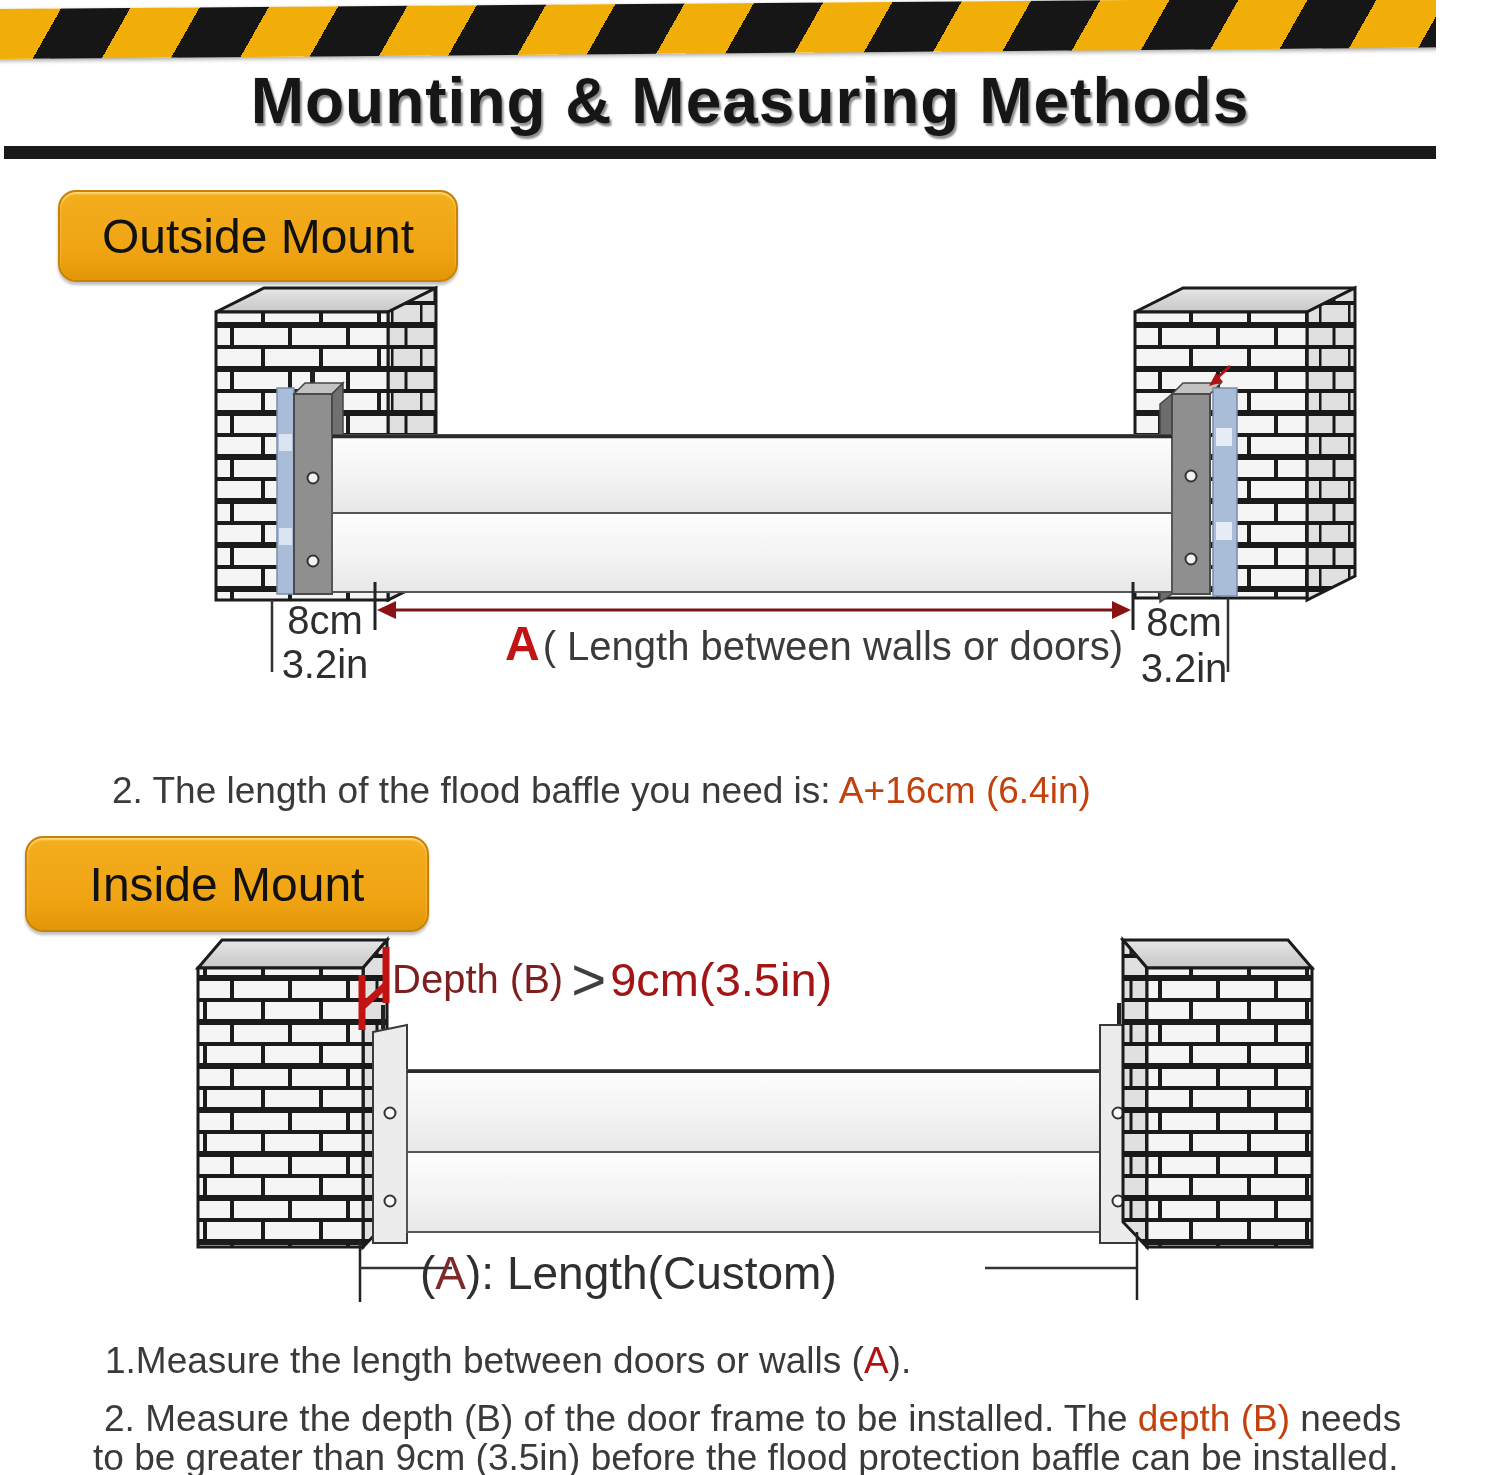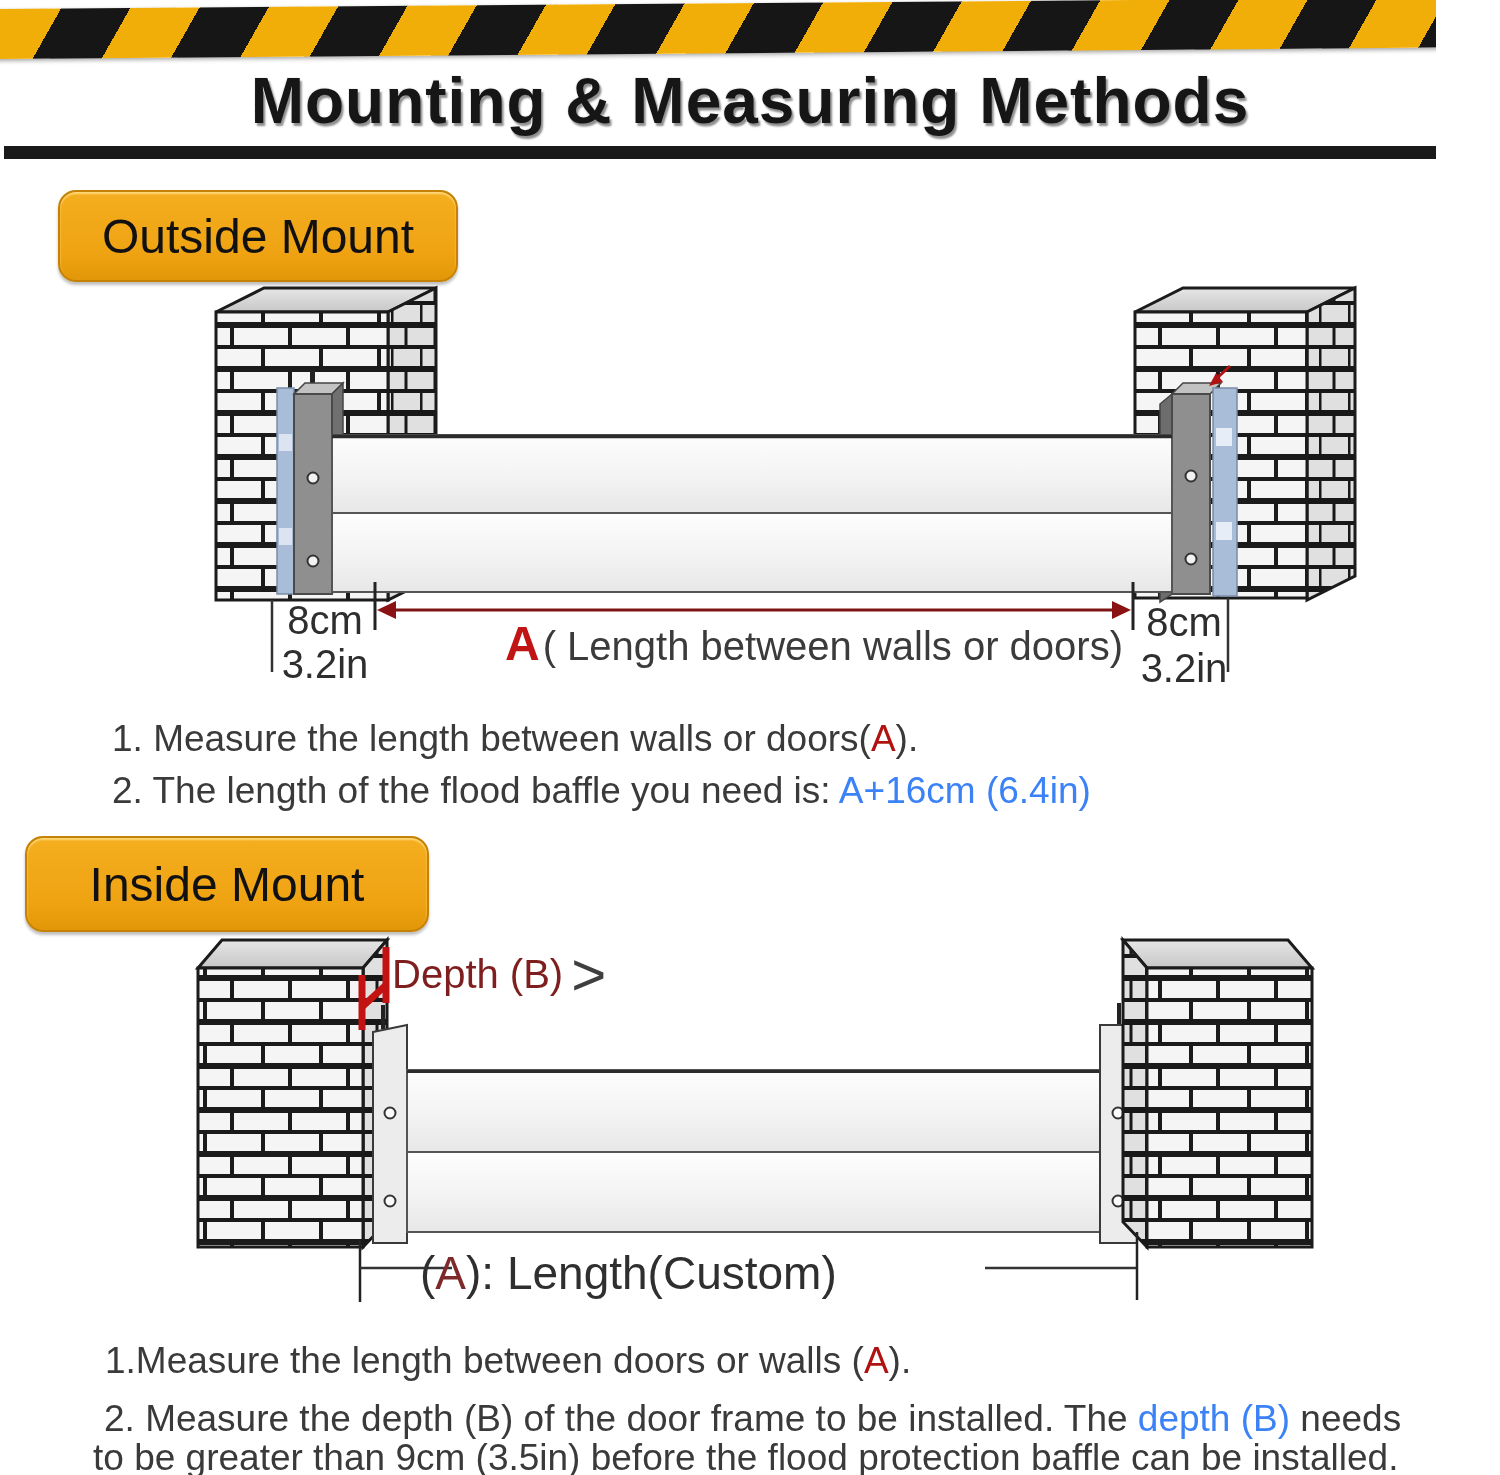--- a/index.html
+++ b/index.html
@@ -31,21 +31,21 @@
   .span-rest{font-size:40px;color:#3b3b3b;line-height:48px;}
   .depth-label{display:flex;align-items:center;}
   .depth-name{font-size:40px;color:#7E1E1E;}
   .depth-gt{font-size:60px;color:#3f3f3f;font-weight:400;margin:0 4px 0 8px;line-height:40px;}
   .depth-val{font-size:47px;color:#A31515;}
   .len-label{font-size:46px;color:#2f2f2f;}
   .maroon{color:#7E2A2A;}
 
   
   .step{font-size:37px;color:#3a3a3a;white-space:nowrap;}
-  .red{color:#3b82f6;}
+  .red{color:#c2410c;}
   .reda{color:#B01212;}
 </style>
 </head>
 <body>
 
 <div class="page">
 
   <div class="abs stripe-band"></div>
   <div class="abs banner-title">Mounting &amp; Measuring Methods</div>
   <div class="abs banner-bar"></div>
@@ -143,23 +143,20 @@
   <div class="abs dim-label" style="top:598px;left:278px;width:94px;">8cm</div>
   <div class="abs dim-label" style="top:642px;left:270px;width:110px;">3.2in</div>
   <div class="abs dim-label" style="top:600px;left:1136px;width:96px;">8cm</div>
   <div class="abs dim-label" style="top:646px;left:1132px;width:104px;">3.2in</div>
 
   <div class="abs span-label" style="top:622px;left:505px;">
     <span class="span-var">A</span>
     <span class="span-rest">( Length between walls or doors)</span>
   </div>
 
-  <div class="abs step" style="top:718px;left:112px;">
-    <span>1. Measure the length between walls or doors(</span><span class="reda">A</span><span>).</span>
-  </div>
   <div class="abs step" style="top:770px;left:112px;">
     <span>2. The length of the flood baffle you need is: </span><span class="red">A+16cm (6.4in)</span>
   </div>
 
   <div class="abs badge badge-inside">Inside Mount</div>
 
   <svg class="abs" style="top:935px;left:0;" width="1500" height="400" viewBox="0 0 1500 400">
     <defs>
       <pattern id="bkB" width="58" height="44" patternUnits="userSpaceOnUse">
         <rect width="58" height="44" fill="#1b1b1b"></rect>
@@ -226,20 +223,21 @@
       <line x1="360" y1="305" x2="360" y2="367" stroke="#222" stroke-width="2.5"></line>
       <line x1="360" y1="333" x2="452" y2="333" stroke="#333" stroke-width="2.5"></line>
       <line x1="985" y1="333" x2="1137" y2="333" stroke="#333" stroke-width="2.5"></line>
       <line x1="1137" y1="297" x2="1137" y2="365" stroke="#222" stroke-width="2.5"></line>
     </g>
   </svg>
 
   <div class="abs depth-label" style="top:952px;left:392px;">
     <span class="depth-name">Depth (B)</span>
     <span class="depth-gt">&gt;</span>
+    <span class="depth-val">9cm(3.5in)</span>
   </div>
 
   <div class="abs len-label" style="top:1246px;left:420px;width:570px;">
     <span>(</span><span class="maroon">A</span><span>): Length(Custom)</span>
   </div>
 
   <div class="abs step" style="top:1340px;left:105px;text-align:center;">
     <span>1.Measure the length between doors or walls (</span><span class="reda">A</span><span>).</span>
   </div>
   <div class="abs step" style="top:1398px;left:104px;">

